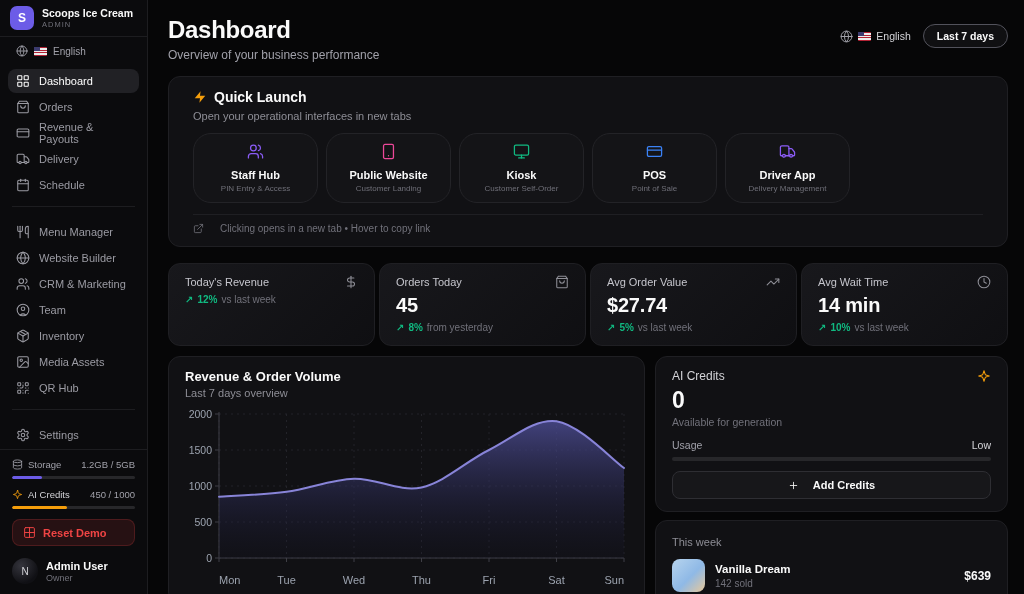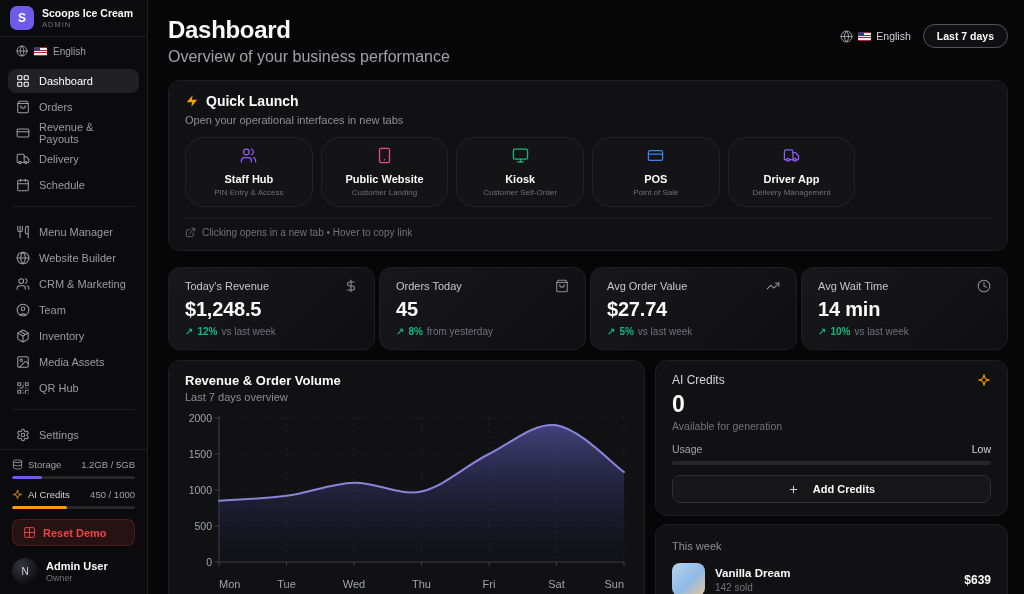--- a/index.html
+++ b/index.html
@@ -49,44 +49,44 @@
   .avatar { width:26px; height:26px; min-width:26px; border-radius:50%;
     background:radial-gradient(circle at 35% 30%, #34343c, #101014 70%);
     display:grid; place-items:center; font-size:10px; color:#d4d4d8; }
   .user-name { font-size:11px; font-weight:bold; line-height:13px; }
   .user-role { font-size:9px; color:#71717a; }
 
   
   .main { flex:1; padding:16px 16px 0 20px; overflow:hidden; }
   .page-header { display:flex; justify-content:space-between; align-items:flex-start; margin-bottom:14px; }
   .page-title { font-size:24px; font-weight:bold; letter-spacing:-0.3px; }
-  .page-subtitle { font-size:16px; color:#a1a1aa; margin-top:4px; }
+  .page-subtitle { font-size:12px; color:#a1a1aa; margin-top:4px; }
   .header-right { display:flex; align-items:center; gap:12px; margin-top:8px; }
   .header-lang { display:flex; align-items:center; gap:5px; font-size:10.5px; color:#d4d4d8; }
   .header-lang .icon { width:13px; height:13px; color:#a1a1aa; }
   .range-btn { border:1px solid #52525b; background:#101012; color:#fafafa; border-radius:999px;
     padding:5px 13px; font-size:10.5px; font-weight:bold; cursor:pointer; font-family:inherit; }
 
   .panel { background:#111114; border:1px solid #1f1f23; border-radius:12px; }
 
   
-  .ql { padding:12px 16px 12px; margin-bottom:16px; }
+  .ql { padding:12px 24px 12px; margin-bottom:16px; }
   .ql-title { display:flex; align-items:center; gap:7px; font-size:14px; font-weight:bold; }
   .ql-title .icon { width:14px; height:14px; color:#f59e0b; }
   .ql-sub { font-size:11px; color:#8e8e96; margin:5px 0 11px; }
   .ql-grid { display:grid; grid-template-columns:repeat(6,1fr); gap:8px; }
   .ql-card { background:#141417; border:1px solid #232327; border-radius:18px; padding:9px 6px;
     text-align:center; cursor:pointer; }
   .ql-card .icon { width:17px; height:17px; margin:0 auto; }
   .ql-card-title { font-size:11px; font-weight:bold; margin-top:6px; }
   .ql-card-sub { font-size:8px; color:#6f6f78; margin-top:3px; }
   .c-purple { color:#8b5cf6; } .c-pink { color:#ec4899; } .c-green { color:#10b981; }
   .c-blue { color:#3b82f6; } .c-orange { color:#f59e0b; }
   .ql-note { border-top:1px solid #1f1f23; margin-top:11px; padding-top:8px; font-size:10px; color:#71717a;
-    display:flex; align-items:center; gap:6px; }
+    display:flex; align-items:center; gap:16px; }
   .ql-note .icon { width:11px; height:11px; }
 
   
   .stats-row { display:grid; grid-template-columns:repeat(4,1fr); gap:4px; margin-bottom:10px; }
   .stat-card { border-radius:12px; border:1px solid #1f1f23; padding:11px 16px 12px;
     background:linear-gradient(135deg,#18181c 0%,#0f0f12 100%); }
   .stat-top { display:flex; justify-content:space-between; align-items:center; }
   .stat-label { font-size:11px; color:#c6c6cd; }
   .stat-top .icon { width:14px; height:14px; color:#8e8e96; }
   .stat-value { font-size:20px; font-weight:bold; margin-top:5px; letter-spacing:-0.2px; }
@@ -467,21 +467,20 @@
     <div class="stat-card">
       <div class="stat-top">
         <span class="stat-label">Today's Revenue</span>
         <span class="icon">
             <svg viewBox="0 0 24 24" fill="none" stroke="currentColor" stroke-width="1.8" stroke-linecap="round" stroke-linejoin="round">
               <line x1="12" y1="2" x2="12" y2="22"></line>
               <path d="M17 5H9.5a3.5 3.5 0 0 0 0 7h5a3.5 3.5 0 0 1 0 7H6"></path>
             </svg>
           </span>
       </div>
-      <div class="stat-value">$1,248.5</div>
       <div class="stat-delta">
         <span class="d-green">↗</span>
         <span class="d-green">12%</span>
         <span>vs last week</span>
       </div>
     </div>
     <div class="stat-card">
       <div class="stat-top">
         <span class="stat-label">Orders Today</span>
         <span class="icon">

